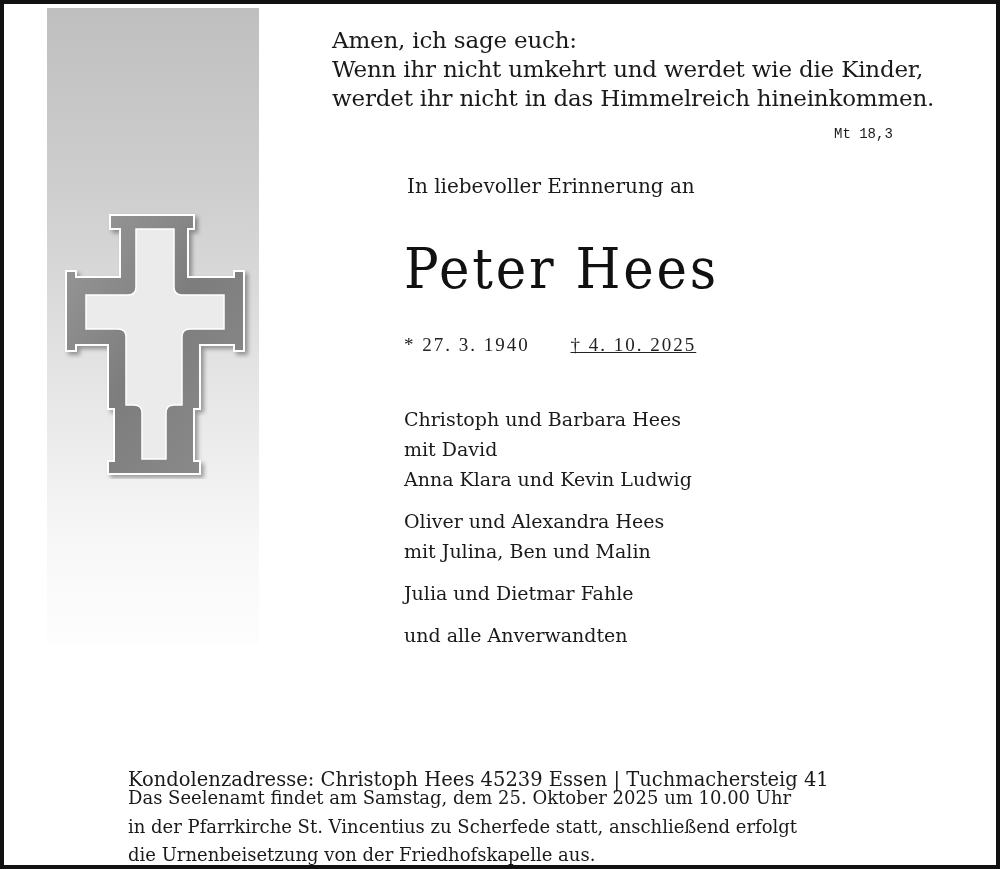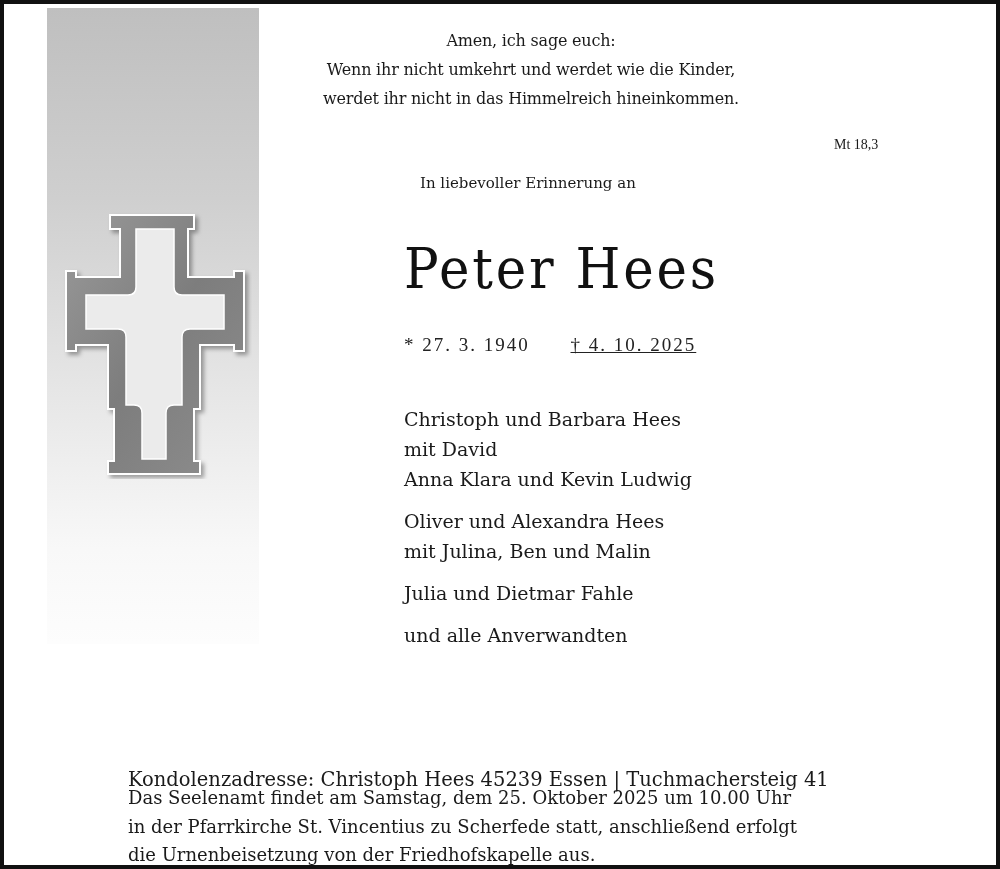--- a/index.html
+++ b/index.html
@@ -9,27 +9,26 @@
       box-sizing: border-box; border: 4px solid #111111; background: #ffffff;
     }
     .side-panel {
       position: absolute; left: 43px; top: 4px; width: 212px; height: 636px;
       background: linear-gradient(to bottom, #bfbfbf 0%, #cfcfcf 30%, #e6e6e6 60%, #f8f8f8 85%, #fdfdfd 100%);
     }
     .cross { position: absolute; left: 58px; top: 205px; width: 190px; height: 270px; }
     .serif { font-family: "DejaVu Serif", "Liberation Serif", serif; color: #1a1a1a; }
     .cond { font-family: "Liberation Serif", serif; color: #1a1a1a; }
     .verse {
-      position: absolute; left: 319px; top: 22px; font-size: 16px; line-height: 29px;
+      position: absolute; left: 328px; top: 22px; font-size: 23px; line-height: 29px;
       letter-spacing: -0.2px;
-      text-align: center;
     }
     .verse div { white-space: nowrap; }
-    .verse-ref { position: absolute; left: 830px; top: 133px; font-size: 14px; }
-    .intro { position: absolute; left: 416px; top: 170px; font-size: 15px; }
+    .verse-ref { position: absolute; left: 830px; top: 122px; font-size: 14px; font-family: Liberation Mono, monospace; }
+    .intro { position: absolute; left: 403px; top: 170px; font-size: 20px; }
     .name {
       position: absolute; left: 400px; top: 232px; font-size: 56px; letter-spacing: 3px;
       font-family: "DejaVu Serif", serif; font-weight: normal; color: #111;
       transform: scaleX(0.92); transform-origin: left top;
     }
     .dates {
       position: absolute; left: 400px; top: 330px; font-size: 19px; letter-spacing: 2px;
       font-family: "Liberation Serif", serif; color: #222;
     }
     .dates span + span { margin-left: 34px; text-decoration: underline; }

